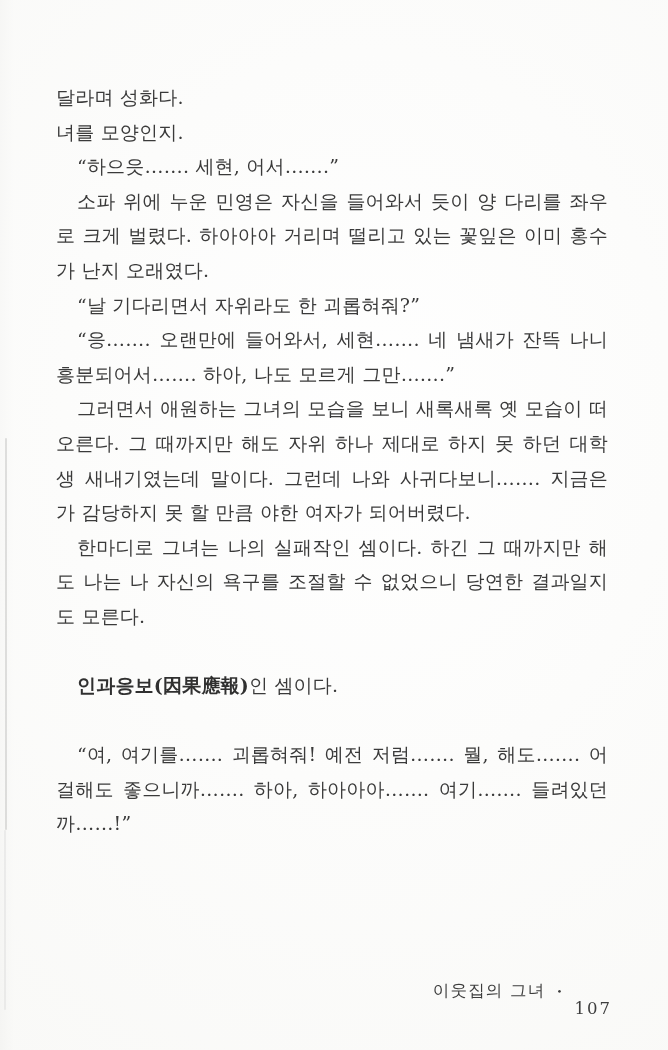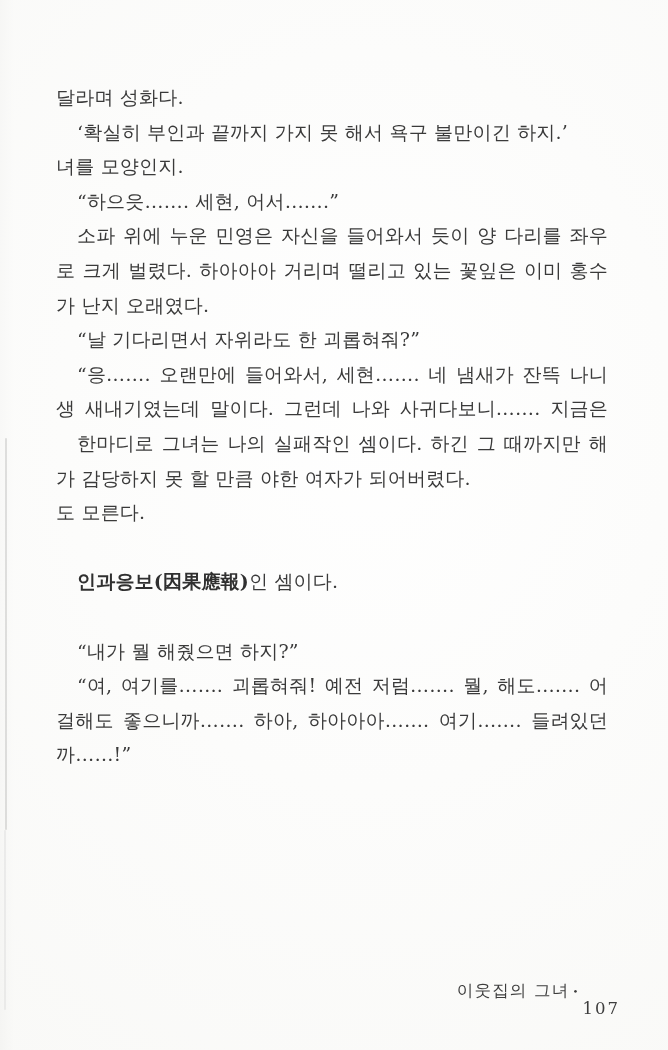--- a/index.html
+++ b/index.html
@@ -31,52 +31,54 @@
     height:34.6px;line-height:34.6px;
     overflow:hidden;
     text-align:left;
     white-space:normal;
   }
   .line.j{text-align:justify;text-align-last:justify;}
   .line.in{padding-left:21px;}
   .line.blank{}
   .b{font-weight:700;color:#303030;text-align:center;}
   .footer{
-    position:absolute;top:963px;right:48px;
-    display:flex;align-items:center;gap:3px;
+    position:absolute;top:963px;right:56px;
+    display:flex;align-items:center;gap:11px;
     font-size:16.5px;color:#3d3d3d;letter-spacing:1.2px;
   }
   .footer .dot{font-size:10px;line-height:1;transform:translateY(1px);}
   .footer .num{letter-spacing:2px;margin-top:36px;}
 </style>
 </head>
 <body>
 
 <div class="page">
   <div class="scan-edge"></div>
   <div class="scan-edge-bottom"></div>
 
   <div class="text-block">
       <div class="line"><span>달라며 성화다.</span></div>
-      <div class="line in"><span>‘확실히 부인과 끝까지 가지 못 해서 욕구 불만이긴 하지.’</span></div>
       <div class="line"><span>녀를 모양인지.</span></div>
       <div class="line in"><span>“하으읏……. 세현, 어서…….”</span></div>
       <div class="line j in"><span>소파 위에 누운 민영은 자신을 들어와서 듯이 양 다리를 좌우</span></div>
       <div class="line j"><span>로 크게 벌렸다. 하아아아 거리며 떨리고 있는 꽃잎은 이미 홍수</span></div>
       <div class="line"><span>가 난지 오래였다.</span></div>
       <div class="line in"><span>“날 기다리면서 자위라도 한 괴롭혀줘?”</span></div>
       <div class="line j in"><span>“응……. 오랜만에 들어와서, 세현……. 네 냄새가 잔뜩 나니까</span></div>
+      <div class="line"><span>흥분되어서……. 하아, 나도 모르게 그만…….”</span></div>
+      <div class="line j in"><span>그러면서 애원하는 그녀의 모습을 보니 새록새록 옛 모습이 떠</span></div>
+      <div class="line j"><span>오른다. 그 때까지만 해도 자위 하나 제대로 하지 못 하던 대학</span></div>
       <div class="line j"><span>생 새내기였는데 말이다. 그런데 나와 사귀다보니……. 지금은 내</span></div>
+      <div class="line"><span>가 감당하지 못 할 만큼 야한 여자가 되어버렸다.</span></div>
       <div class="line j in"><span>한마디로 그녀는 나의 실패작인 셈이다. 하긴 그 때까지만 해</span></div>
-      <div class="line"><span>가 감당하지 못 할 만큼 야한 여자가 되어버렸다.</span></div>
+      <div class="line j"><span>도 나는 나 자신의 욕구를 조절할 수 없었으니 당연한 결과일지</span></div>
       <div class="line"><span>도 모른다.</span></div>
       <div class="line blank"></div>
       <div class="line in"><span class="b">인과응보(因果應報)</span><span>인 셈이다.</span></div>
       <div class="line blank"></div>
-      <div class="line in"><span>“내가 뭘 해줬으면 하지?”</span></div>
       <div class="line j in"><span>“여, 여기를……. 괴롭혀줘! 예전 저럼……. 뭘, 해도……. 어떤</span></div>
       <div class="line j"><span>걸해도 좋으니까……. 하아, 하아아아……. 여기……. 들려있던</span></div>
       <div class="line"><span>까……!”</span></div>
     </div>
 
   <div class="footer">
     <span class="title">이웃집의 그녀</span>
     <span class="dot">•</span>
     <span class="num">107</span>
   </div>

